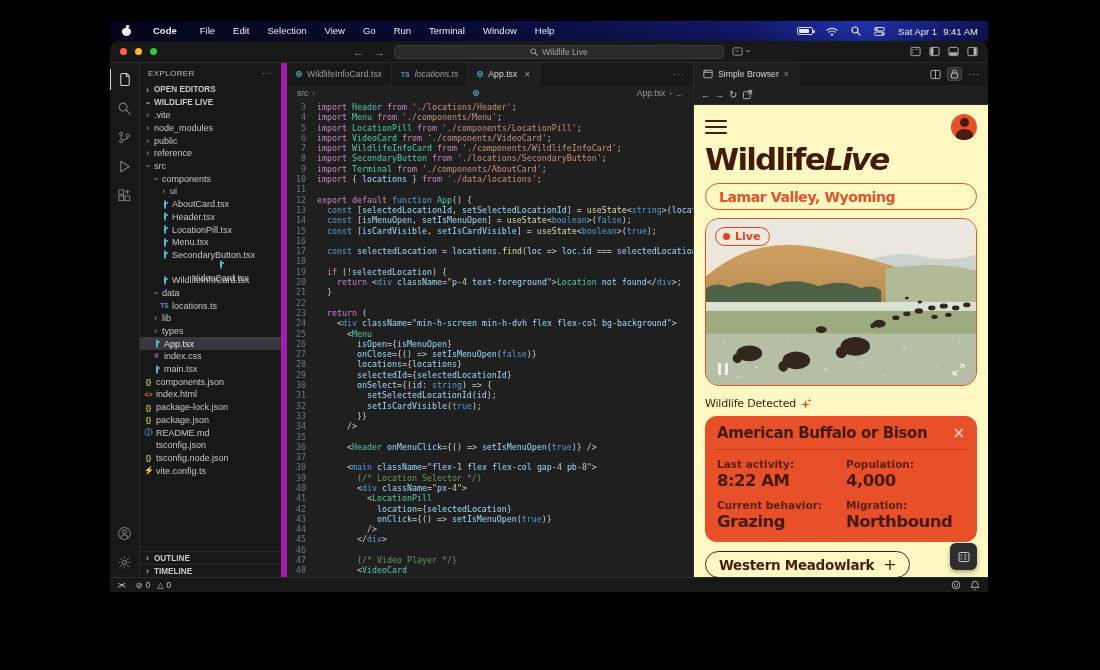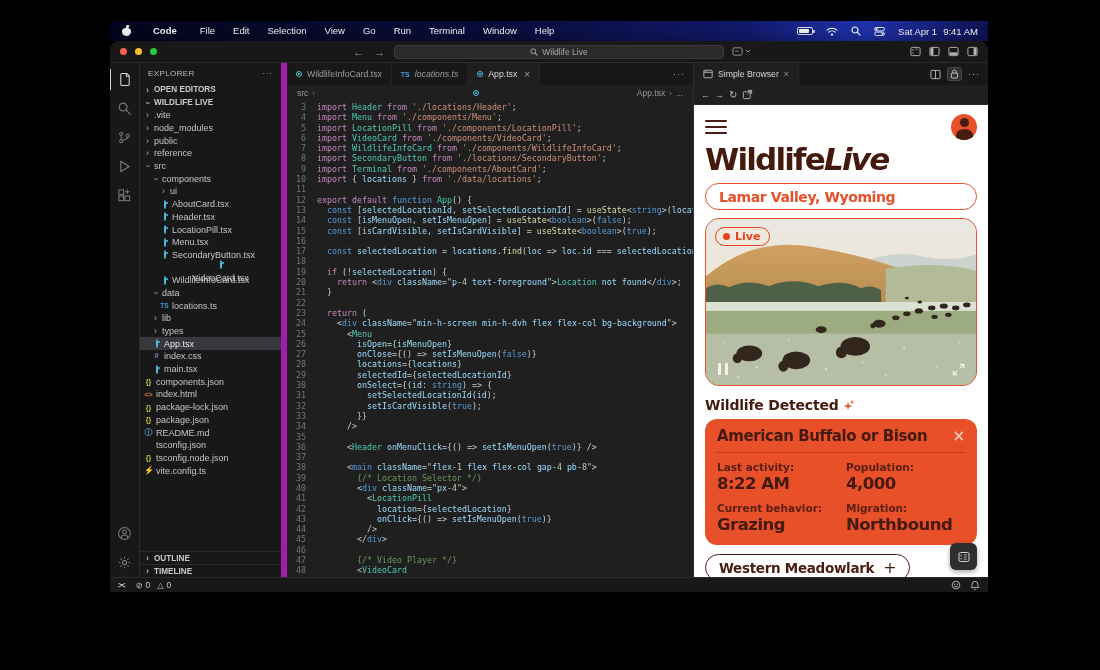--- a/index.html
+++ b/index.html
@@ -92,42 +92,42 @@
   .panel { width:295px; flex:0 0 295px; border-left:1px solid #2b2b2b; display:flex; flex-direction:column; background:#1f1f1f; }
   .p-tabbar { height:22px; background:#181818; display:flex; align-items:stretch; flex:0 0 22px; }
   .p-tab { display:flex; align-items:center; gap:5px; padding:0 9px; background:#1f1f1f; color:#d6d6d6; font-size:8.7px; border-right:1px solid #252526; }
   .p-actions { margin-left:auto; display:flex; align-items:center; gap:6px; padding-right:8px; color:#b9b9b9; }
   .lockbox { border:1px solid #4a4a4a; background:#303030; border-radius:3px; padding:1px 2px; display:flex; }
   .urlbar { height:20px; display:flex; align-items:center; gap:5px; padding:0 7px; background:#1f1f1f; border-bottom:1px solid #2b2b2b; flex:0 0 20px; color:#bbb; font-size:9px; }
   .url-input { flex:1; height:14px; background:#313131; border:1px solid #3d3d3d; border-radius:3px;
     color:#cccccc; font-size:8.3px; padding:0 6px; font-family:"Liberation Sans", sans-serif; outline:none; }
 
   
-  .browser { flex:1; background:#ffffff; overflow:hidden; position:relative; padding:8px 11px 0;
+  .browser { flex:1; background:#fef9c3; overflow:hidden; position:relative; padding:8px 11px 0;
     font-family:"DejaVu Sans", sans-serif; }
   .app-header { display:flex; align-items:center; justify-content:space-between; height:28px; }
   .hamburger { width:22px; display:flex; flex-direction:column; gap:3.5px; }
   .hamburger span { height:2.3px; background:#4a1b12; border-radius:2px; }
   .avatar { width:26px; height:26px; border-radius:50%; background:#e8502a; position:relative; overflow:hidden; }
   .avatar::before { content:""; position:absolute; left:8.5px; top:4px; width:9px; height:9px; background:#4a1b12; border-radius:50%; }
   .avatar::after { content:""; position:absolute; left:4.5px; top:15px; width:17px; height:12px; background:#4a1b12; border-radius:50% 50% 0 0; }
   .app-title { font-size:31px; font-weight:800; color:#441a0f; letter-spacing:-1.8px; line-height:36px; white-space:nowrap; }
   .app-title .it { font-style:italic; }
   .loc-pill { margin-top:6px; height:27px; border:1.6px solid #e8502a; border-radius:999px;
     display:flex; align-items:center; padding:0 13px; color:#e8502a; font-weight:bold; font-size:14px; letter-spacing:-.4px; }
   .video { margin-top:8px; height:168px; border:1.6px solid #e8502a; border-radius:14px; overflow:hidden; position:relative; background:#9cab80; }
   .video svg.photo { position:absolute; inset:0; width:100%; height:100%; }
   .live-badge { position:absolute; left:9px; top:8px; height:19px; background:#efe9dd; border:1.4px solid #e8411f;
     border-radius:999px; display:flex; align-items:center; gap:5px; padding:0 9px 0 7px;
     color:#e8411f; font-weight:bold; font-size:11px; }
   .live-dot { width:7px; height:7px; border-radius:50%; background:#e8411f; }
   .pause { position:absolute; left:12px; bottom:10px; display:flex; gap:3.5px; }
   .pause span { width:3px; height:12px; background:#f5f2ea; border-radius:1px; }
   .expand { position:absolute; right:10px; bottom:8px; }
-  .wd-head { margin-top:11px; display:flex; align-items:center; gap:5px; color:#441a0f; font-weight:bold; font-size:14px; letter-spacing:-.2px; }
+  .wd-head { margin-top:11px; display:flex; align-items:center; gap:5px; color:#441a0f; font-weight:normal; font-size:11px; letter-spacing:-.2px; }
   .sparkle { position:relative; width:11px; height:11px; }
   .sp { position:absolute; background:#e8502a; clip-path:polygon(50% 0,60% 40%,100% 50%,60% 60%,50% 100%,40% 60%,0 50%,40% 40%); }
   .sp1 { width:9px; height:9px; left:0; top:2px; }
   .sp2 { width:5px; height:5px; right:0; top:0; }
   .info-card { margin-top:6px; background:#e8502a; border-radius:12px; padding:8px 12px 11px; color:#441a0f; }
   .ic-title-row { display:flex; align-items:center; justify-content:space-between; }
   .ic-title { font-weight:bold; font-size:15px; letter-spacing:-.4px; }
   .ic-close { color:#f3c4ab; font-size:15px; font-weight:bold; line-height:1; }
   .ic-divider { height:1.4px; background:#c43c1c; margin:7px -1px 8px; border-radius:1px; }
   .ic-grid { display:grid; grid-template-columns:52% 48%; row-gap:9px; }

